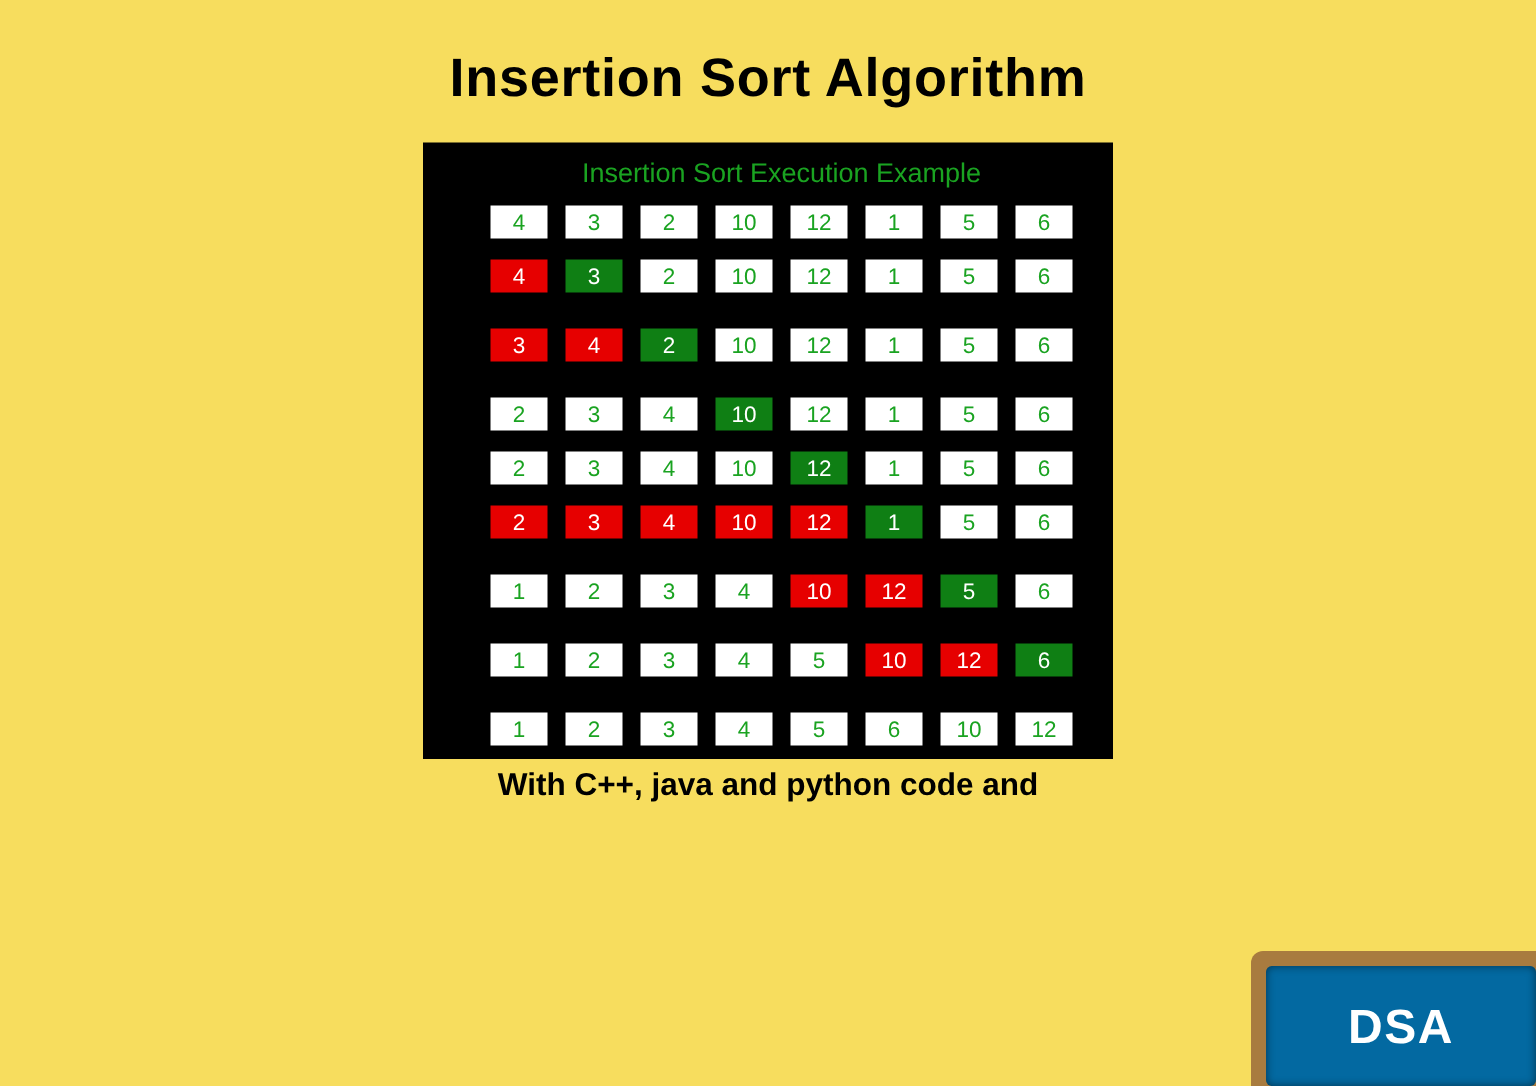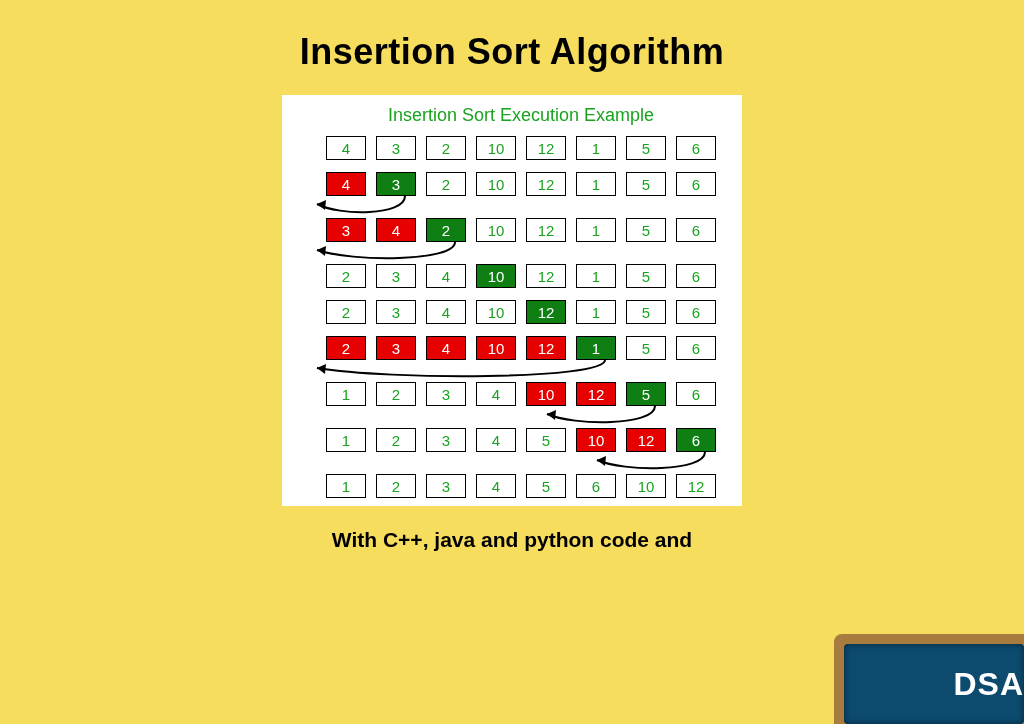--- a/index.html
+++ b/index.html
@@ -14,21 +14,21 @@
   .title {
     text-align: center;
     font-size: 36px;
     font-weight: 900;
     color: #000;
     padding-top: 31px;
     letter-spacing: 0.5px;
   }
   .panel {
     width: 460px;
-    background: #ffffff;
+    background: #000000;
     margin: 22px auto 0 auto;
     padding: 10px 10px 8px 28px;
     position: relative;
   }
   .panel-title {
     text-align: center;
     color: #1aa321;
     font-size: 18px;
     font-family: Arial, sans-serif;
     margin-bottom: 10px;
@@ -68,41 +68,41 @@
   }
   .arrow-svg {
     position: absolute;
     pointer-events: none;
   }
   .subtitle {
     text-align: center;
     font-size: 21px;
     font-weight: 800;
     color: #000;
-    margin-top: 20px;
+    margin-top: 4px;
     line-height: 1.35;
   }
   .dsa-board {
     position: absolute;
     right: -10px;
     bottom: -10px;
     width: 200px;
     height: 100px;
     background: #a87b3f;
     border-radius: 8px;
     padding: 10px;
   }
   .dsa-inner {
     width: 100%;
     height: 100%;
-    background: #0c4a6e;
+    background: #0369a1;
     border-radius: 4px;
     display: flex;
     align-items: center;
-    justify-content: flex-end;
+    justify-content: center;
     box-shadow: inset 0 0 6px rgba(0,0,0,0.5);
   }
   .dsa-text {
     color: #fff;
     font-size: 32px;
     font-weight: 900;
     letter-spacing: 1px;
   }
 </style>
 </head>

